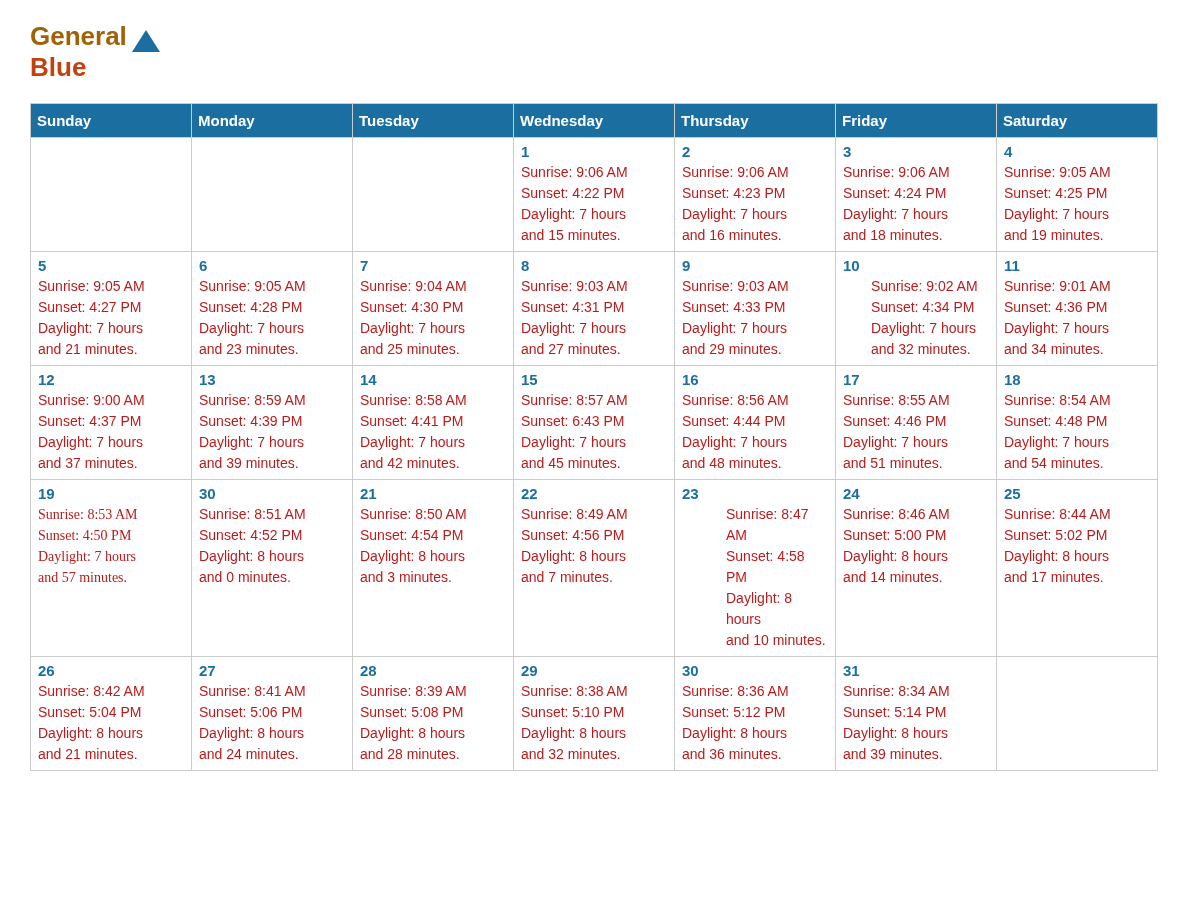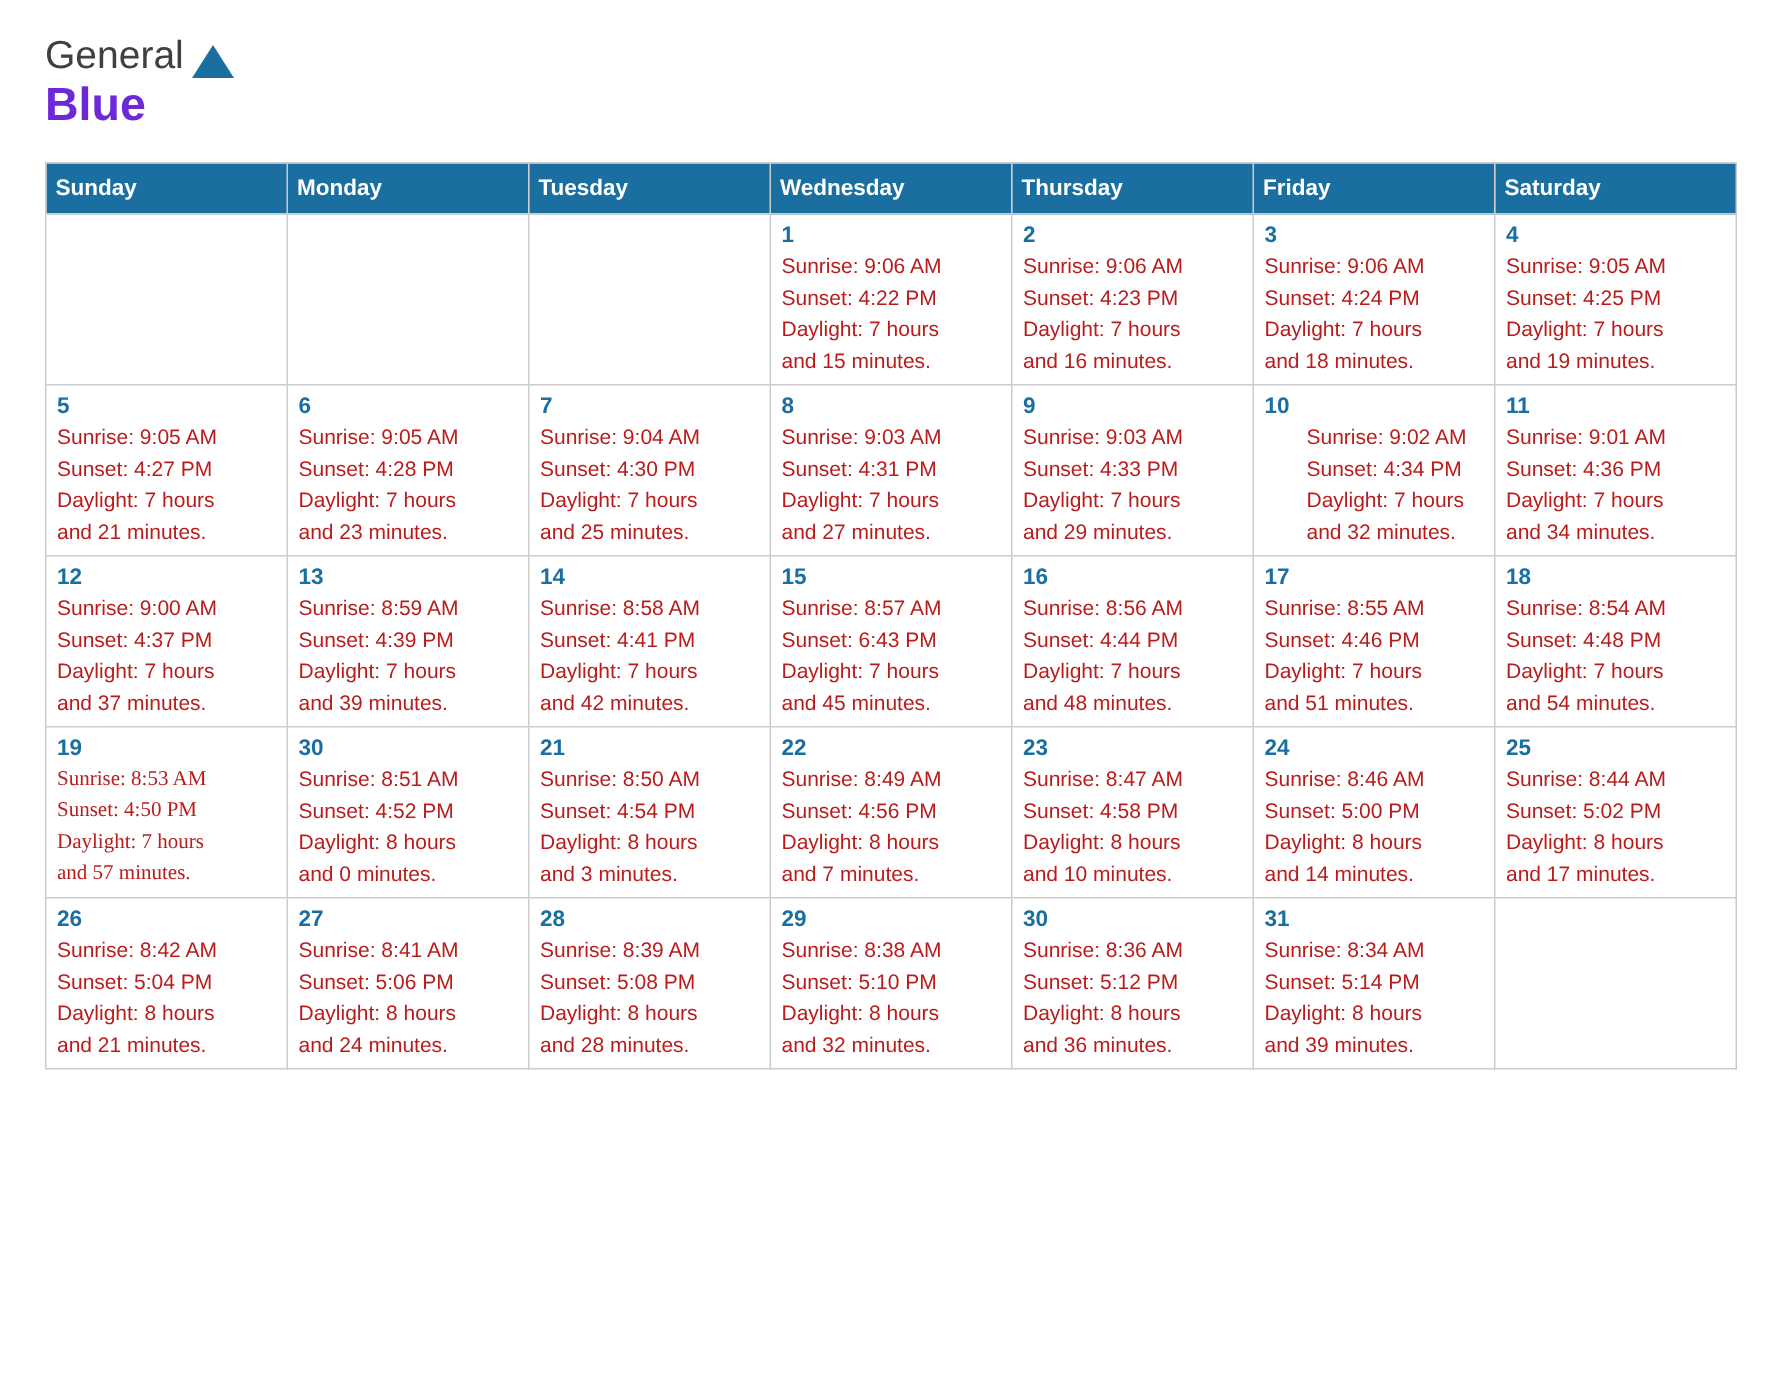--- a/index.html
+++ b/index.html
@@ -16,36 +16,36 @@
       align-items: flex-start;
       margin-bottom: 20px;
     }
     .logo {
       display: flex;
       align-items: center;
       gap: 0;
     }
     .logo-text-general {
       font-size: 26px;
-      font-weight: normal;
-      color: #404040;
+      font-weight: bold;
+      color: #a16207;
     }
     .logo-triangle {
       width: 0;
       height: 0;
       border-left: 14px solid transparent;
       border-right: 14px solid transparent;
       border-bottom: 22px solid #1a6fa0;
       margin-left: 2px;
       margin-top: 4px;
     }
     .logo-blue {
-      font-size: 31px;
+      font-size: 26px;
       font-weight: bold;
-      color: #6d28d9;
+      color: #c2410c;
     }
     .logo-right {
       display: flex;
       flex-direction: column;
       align-items: flex-start;
     }
     .logo-top-row {
       display: flex;
       align-items: flex-end;
     }
@@ -297,21 +297,21 @@
         </td>
         <td>
           <span class="day-number">22</span>
           <div class="day-info" style="white-space: pre-line;">Sunrise: 8:49 AM
 Sunset: 4:56 PM
 Daylight: 8 hours
 and 7 minutes.</div>
         </td>
         <td>
           <span class="day-number">23</span>
-          <div class="day-info" style="white-space: pre-line;">Sunrise: 8:47 AM
+          <div class="day-info" style="white-space: pre-line; margin-left: 44px;">Sunrise: 8:47 AM
 Sunset: 4:58 PM
 Daylight: 8 hours
 and 10 minutes.</div>
         </td>
         <td>
           <span class="day-number">24</span>
           <div class="day-info" style="white-space: pre-line;">Sunrise: 8:46 AM
 Sunset: 5:00 PM
 Daylight: 8 hours
 and 14 minutes.</div>

